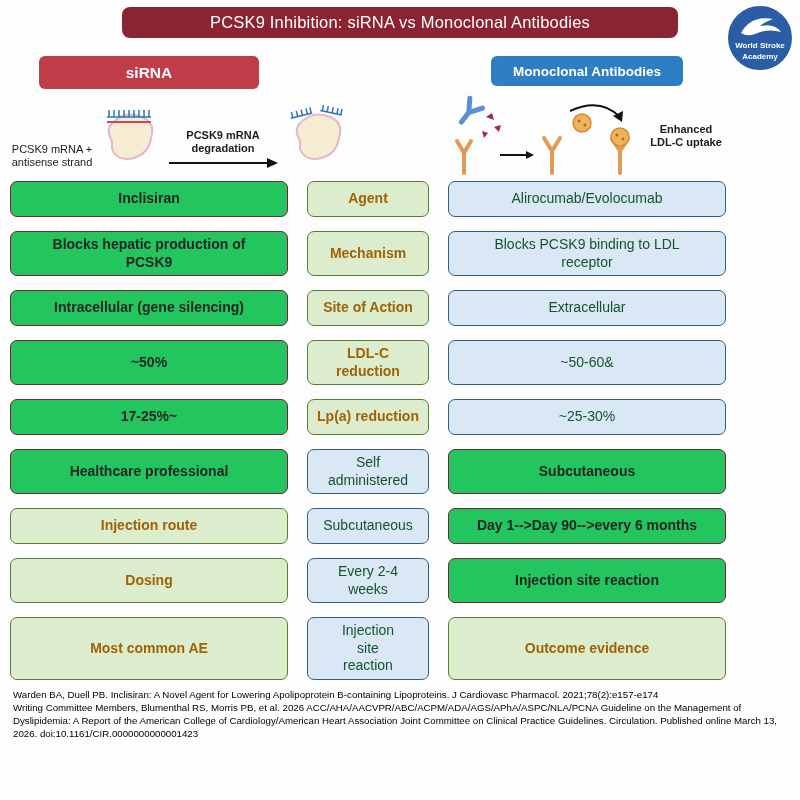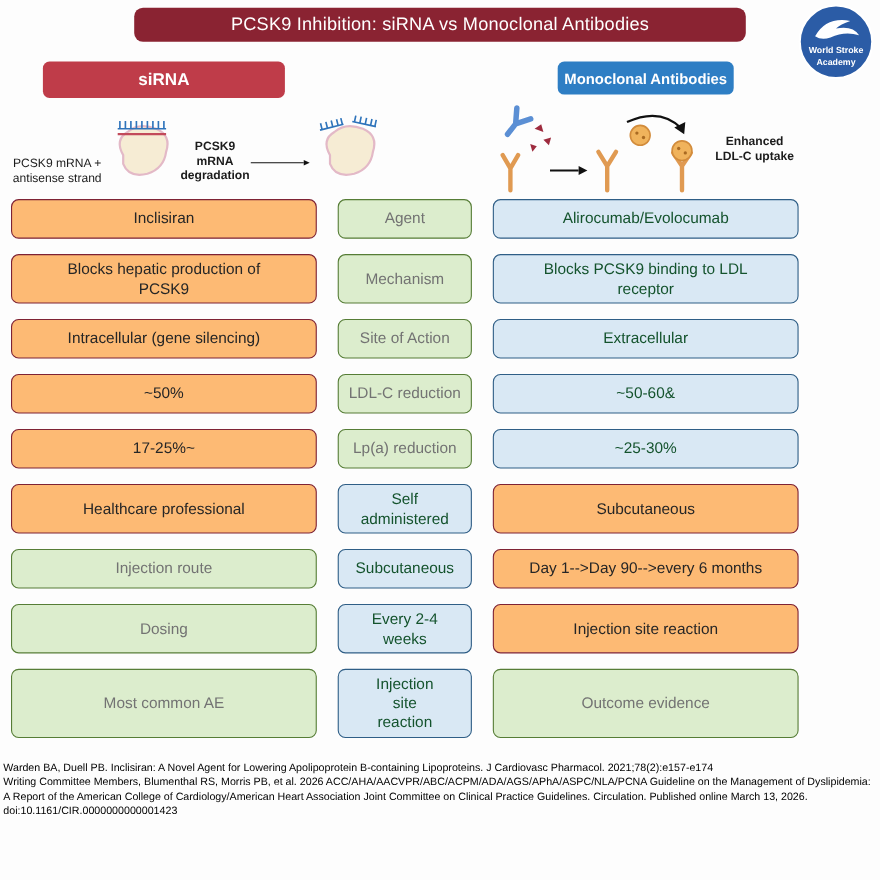--- a/index.html
+++ b/index.html
@@ -9,38 +9,38 @@
   .title-bar{margin:7px auto 0;width:556px;height:31px;background:#8a2332;border-radius:8px;
     display:flex;align-items:center;justify-content:center;color:#fff;font-size:16.5px;letter-spacing:.2px;}
 
   .logo{position:absolute;top:3px;right:5px;width:70px;height:70px;}
 
   .grid3{display:grid;grid-template-columns:278px 122px 278px;column-gap:19px;padding:0 10px;box-sizing:border-box;}
 
   .headers{margin-top:18px;}
   .col-header{display:flex;align-items:center;justify-content:center;color:#fff;font-weight:bold;border-radius:6px;margin:0 auto;}
   .col-header.red{width:220px;height:33px;background:#bf3c49;font-size:15.5px;}
-  .col-header.blue{width:160px;height:30px;background:#2e7ec4;font-size:13.5px;}
+  .col-header.blue{width:192px;height:30px;background:#2e7ec4;font-size:13.5px;}
 
   .illustrations{margin-top:4px;height:86px;align-items:center;}
   .illu-left{grid-column:1 / 3;display:flex;align-items:flex-end;gap:4px;}
   .illu-right{grid-column:3 / 4;display:flex;align-items:center;justify-content:center;gap:2px;}
   .illu-label{font-size:11px;line-height:1.2;width:84px;text-align:center;}
   .illu-label.bold{font-weight:bold;width:80px;}
-  .arrow-block{display:flex;flex-direction:row;align-items:center;width:118px;}
+  .arrow-block{display:flex;flex-direction:column;align-items:center;width:118px;}
   .arrow-block .illu-label{width:100px;margin-bottom:2px;}
 
   .table{margin-top:2px;row-gap:14px;}
   .pill{display:flex;align-items:center;justify-content:center;text-align:center;border-radius:7px;
     min-height:36px;box-sizing:border-box;font-size:14px;line-height:1.25;}
-  .pill.pink{background:#fdba74;border:1.6px solid #7e2234;color:#262626;padding:4px 26px;}
-  .pill.green{background:#dcedcd;border:1.6px solid #567d36;color:#737373;font-weight:normal;padding:4px 6px;}
+  .pill.pink{background:#22c55e;border:1.6px solid #7e2234;color:#262626;padding:4px 26px;font-weight:bold;}
+  .pill.green{background:#dcedcd;border:1.6px solid #567d36;color:#a16207;font-weight:bold;padding:4px 6px;}
   .pill.blue{background:#d9e8f4;border:1.6px solid #2f5e86;color:#14532d;padding:4px 26px;}
 
-  .footer{margin-top:22px;padding:0 3px;font-size:9.7px;line-height:1.33;color:#000;}
+  .footer{margin-top:9px;padding:0 13px;font-size:9.7px;line-height:1.33;color:#000;}
   .footer div{margin-bottom:1px;}
 </style>
 </head>
 <body>
 
 <div class="page">
 
   <div class="title-bar">
     <span>PCSK9 Inhibition: siRNA vs Monoclonal Antibodies</span>
   </div>

